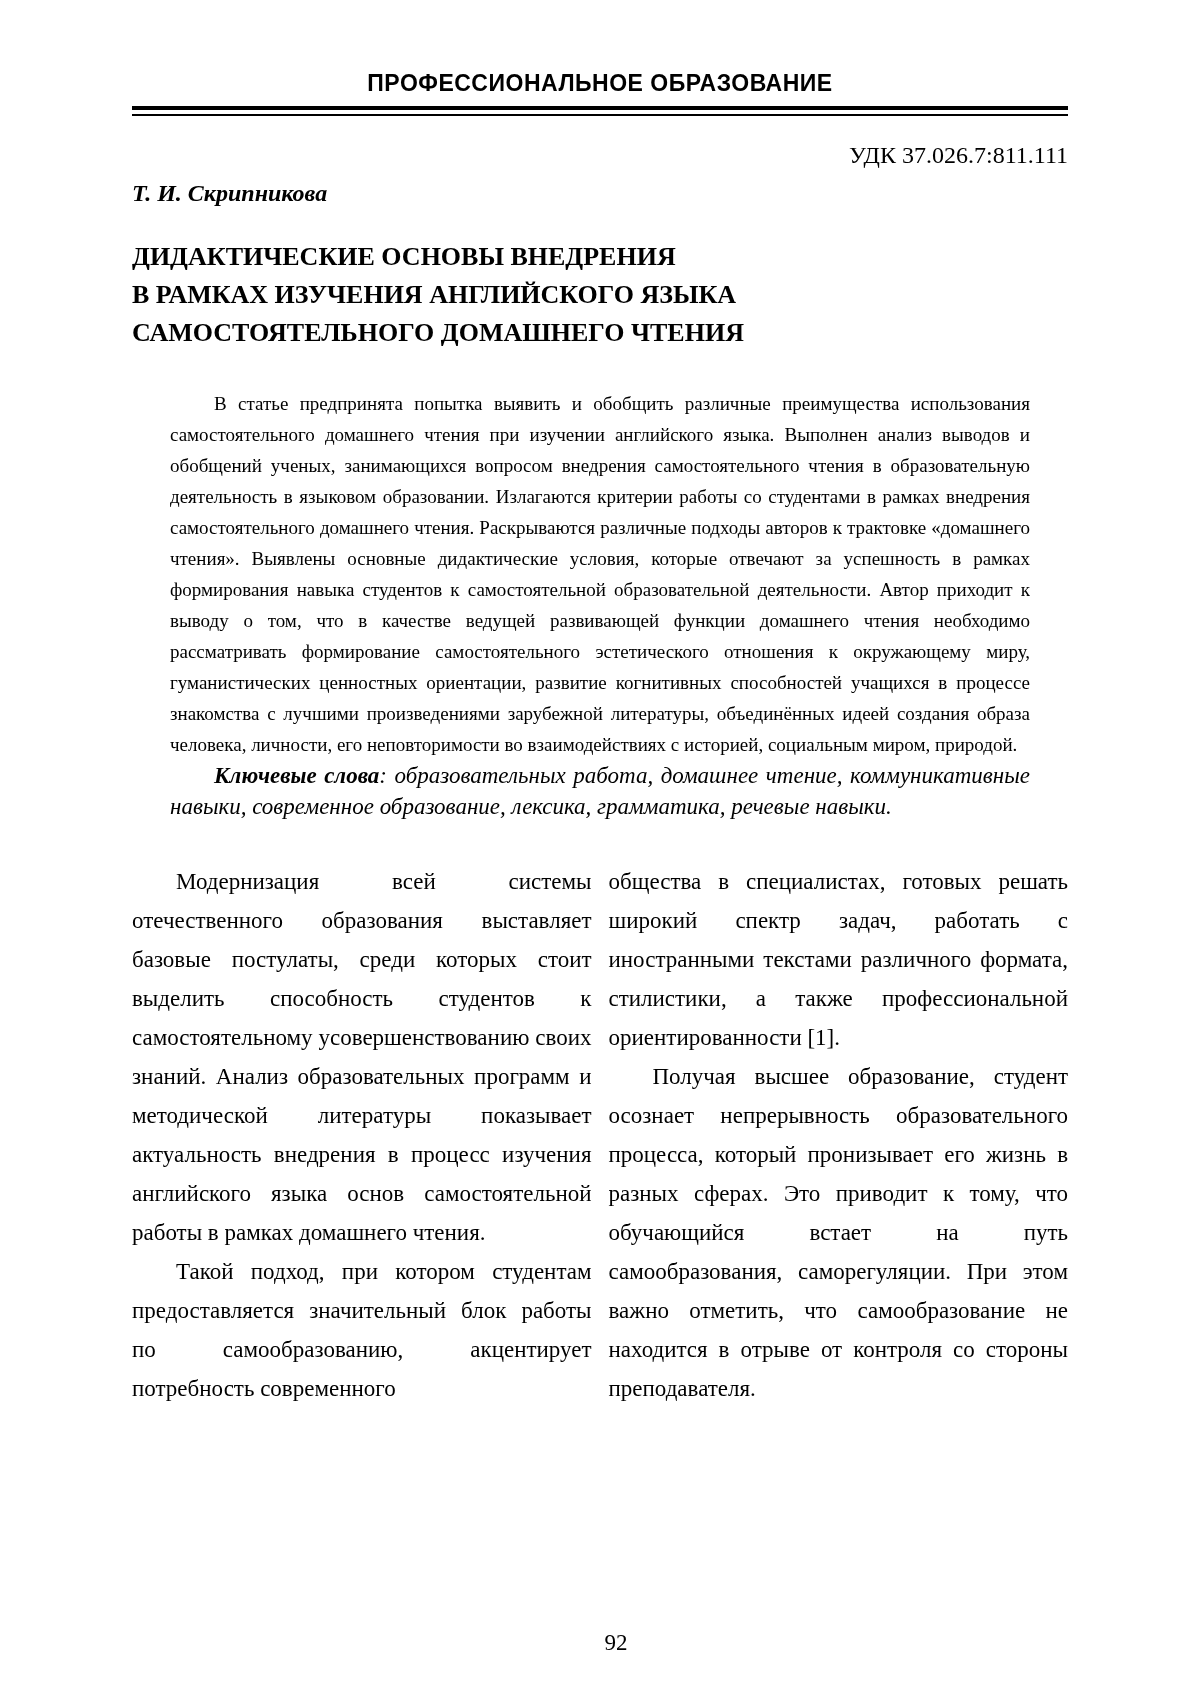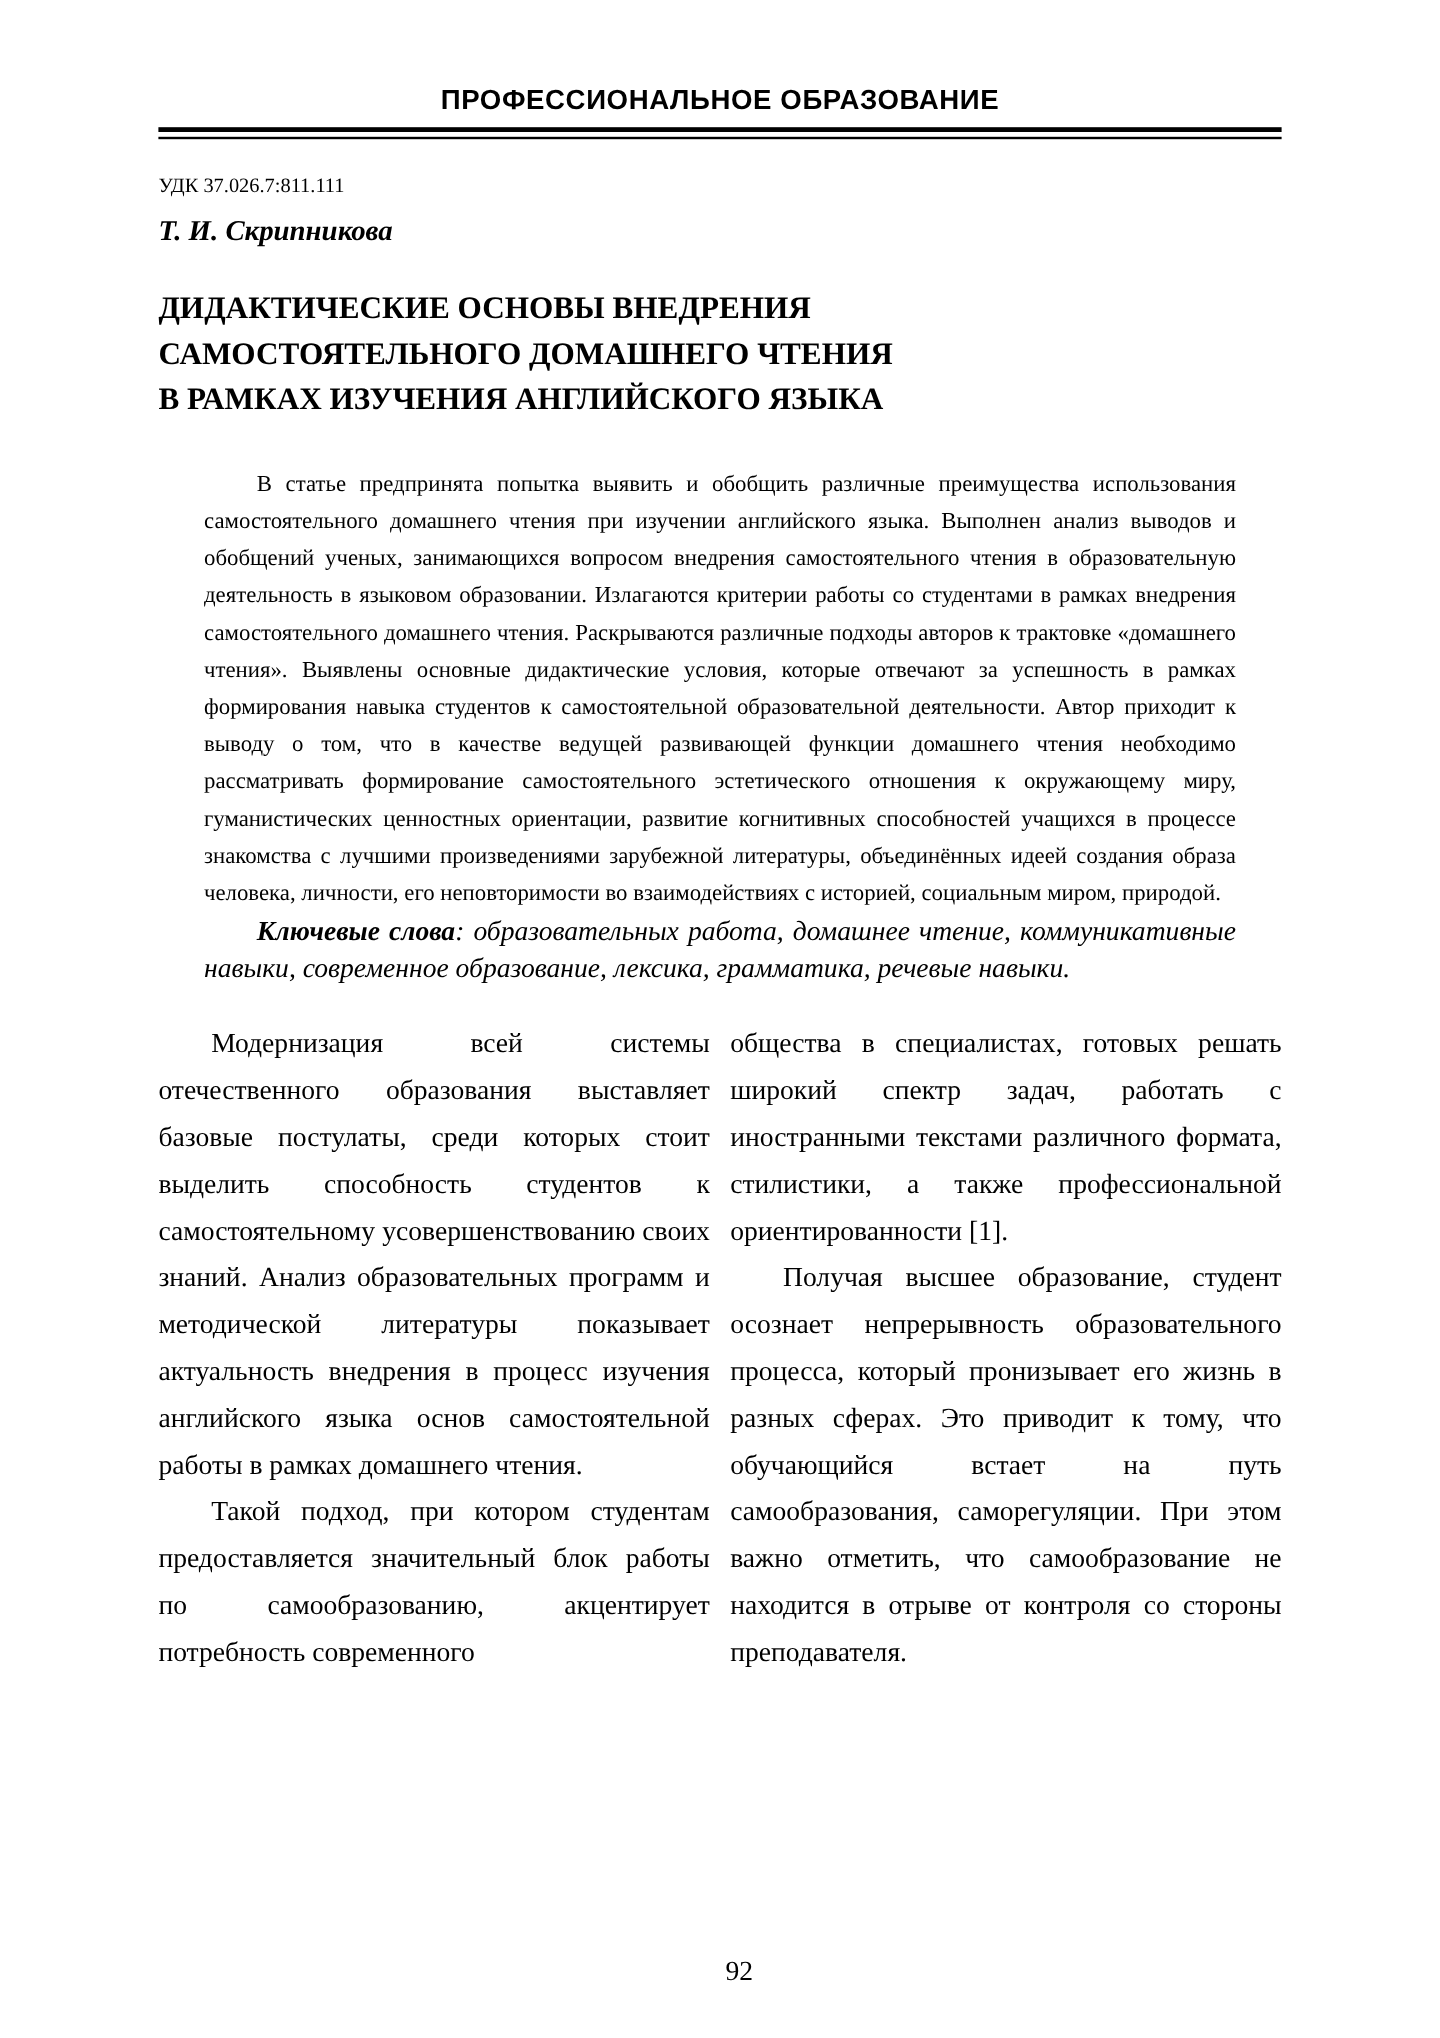--- a/index.html
+++ b/index.html
@@ -28,22 +28,23 @@
     line-height: 26px;
   }
   .header-rule {
     margin-top: 10px;
     border-top: 4px solid #000;
     border-bottom: 2px solid #000;
     height: 4px;
   }
   .udc {
     margin-top: 24px;
-    font-size: 17px;
+    font-size: 24px;
     line-height: 30px;
+    text-align: right;
   }
   .author {
     margin-top: 8px;
     text-align: left;
     font-weight: bold;
     font-style: italic;
     font-size: 24px;
     line-height: 30px;
   }
   .title {
@@ -71,21 +72,21 @@
     font-style: italic;
     hyphens: auto;
   }
   .keywords .kw-label {
     font-weight: bold;
     font-style: italic;
   }
   .columns {
     display: flex;
     gap: 17px;
-    margin-top: 28px;
+    margin-top: 40px;
   }
   .col {
     flex: 1 1 0;
     text-align: justify;
     font-size: 23px;
     line-height: 39px;
     hyphens: auto;
   }
   .col p {
     margin: 0;
@@ -111,22 +112,22 @@
   <div class="running-head">ПРОФЕССИОНАЛЬНОЕ ОБРАЗОВАНИЕ</div>
 
   <div class="header-rule"></div>
 
   <div class="udc">УДК 37.026.7:811.111</div>
 
   <div class="author">Т. И. Скрипникова</div>
 
   <h1 class="title">
     <span class="title-line">ДИДАКТИЧЕСКИЕ ОСНОВЫ ВНЕДРЕНИЯ</span>
+    <span class="title-line">В РАМКАХ ИЗУЧЕНИЯ АНГЛИЙСКОГО ЯЗЫКА</span>
     <span class="title-line">САМОСТОЯТЕЛЬНОГО ДОМАШНЕГО ЧТЕНИЯ</span>
-    <span class="title-line">В РАМКАХ ИЗУЧЕНИЯ АНГЛИЙСКОГО ЯЗЫКА</span>
   </h1>
 
   <p class="abstract">В статье предпринята попытка выявить и обобщить различные преимущества использования самостоятельного домашнего чтения при изучении английского языка. Выполнен анализ выводов и обобщений ученых, занимающихся вопросом внедрения самостоятельного чтения в образовательную деятельность в языковом образовании. Излагаются критерии работы со студентами в рамках внедрения самостоятельного домашнего чтения. Раскрываются различные подходы авторов к трактовке «домашнего чтения». Выявлены основные дидактические условия, которые отвечают за успешность в рамках формирования навыка студентов к самостоятельной образовательной деятельности. Автор приходит к выводу о том, что в качестве ведущей развивающей функции домашнего чтения необходимо рассматривать формирование самостоятельного эстетического отношения к окружающему миру, гуманистических ценностных ориентации, развитие когнитивных способностей учащихся в процессе знакомства с лучшими произведениями зарубежной литературы, объединённых идеей создания образа человека, личности, его неповторимости во взаимодействиях с историей, социальным миром, природой.</p>
 
   <p class="keywords">
     <span class="kw-label">Ключевые слова</span><span>: образовательных работа, домашнее чтение, коммуникативные навыки, современное образование, лексика, грамматика, речевые навыки.</span>
   </p>
 
   <div class="columns">
     <div class="col">

